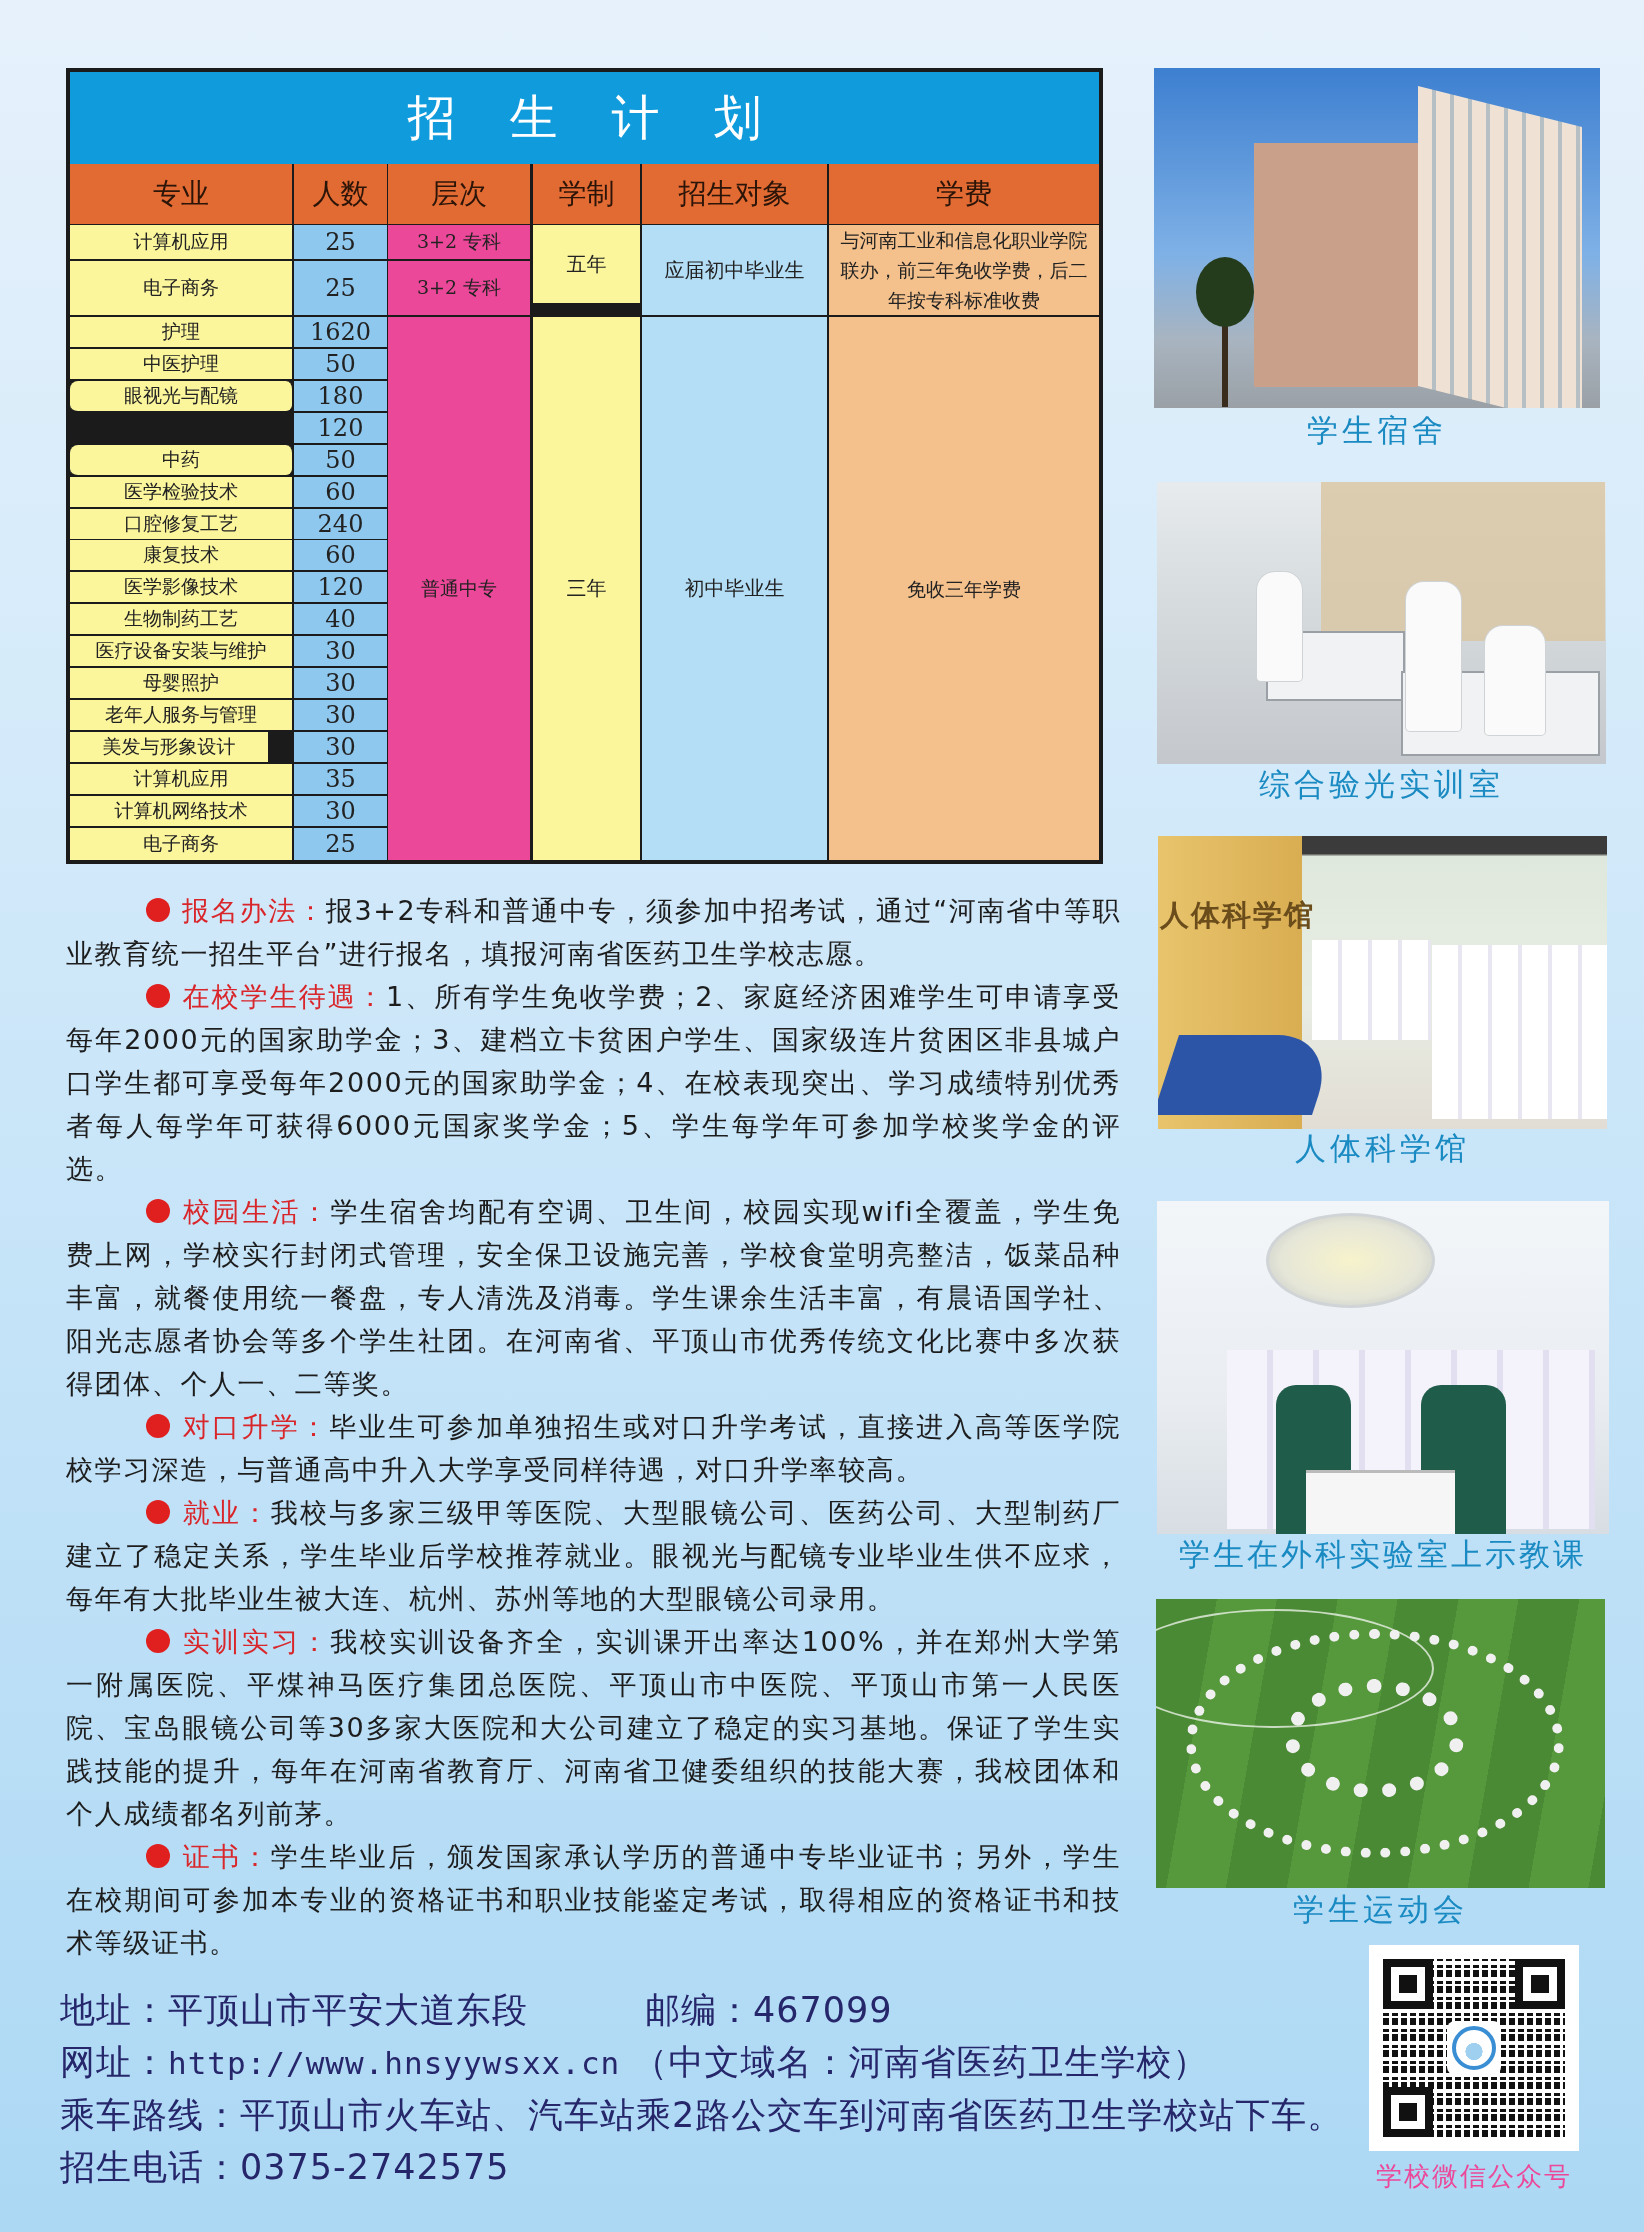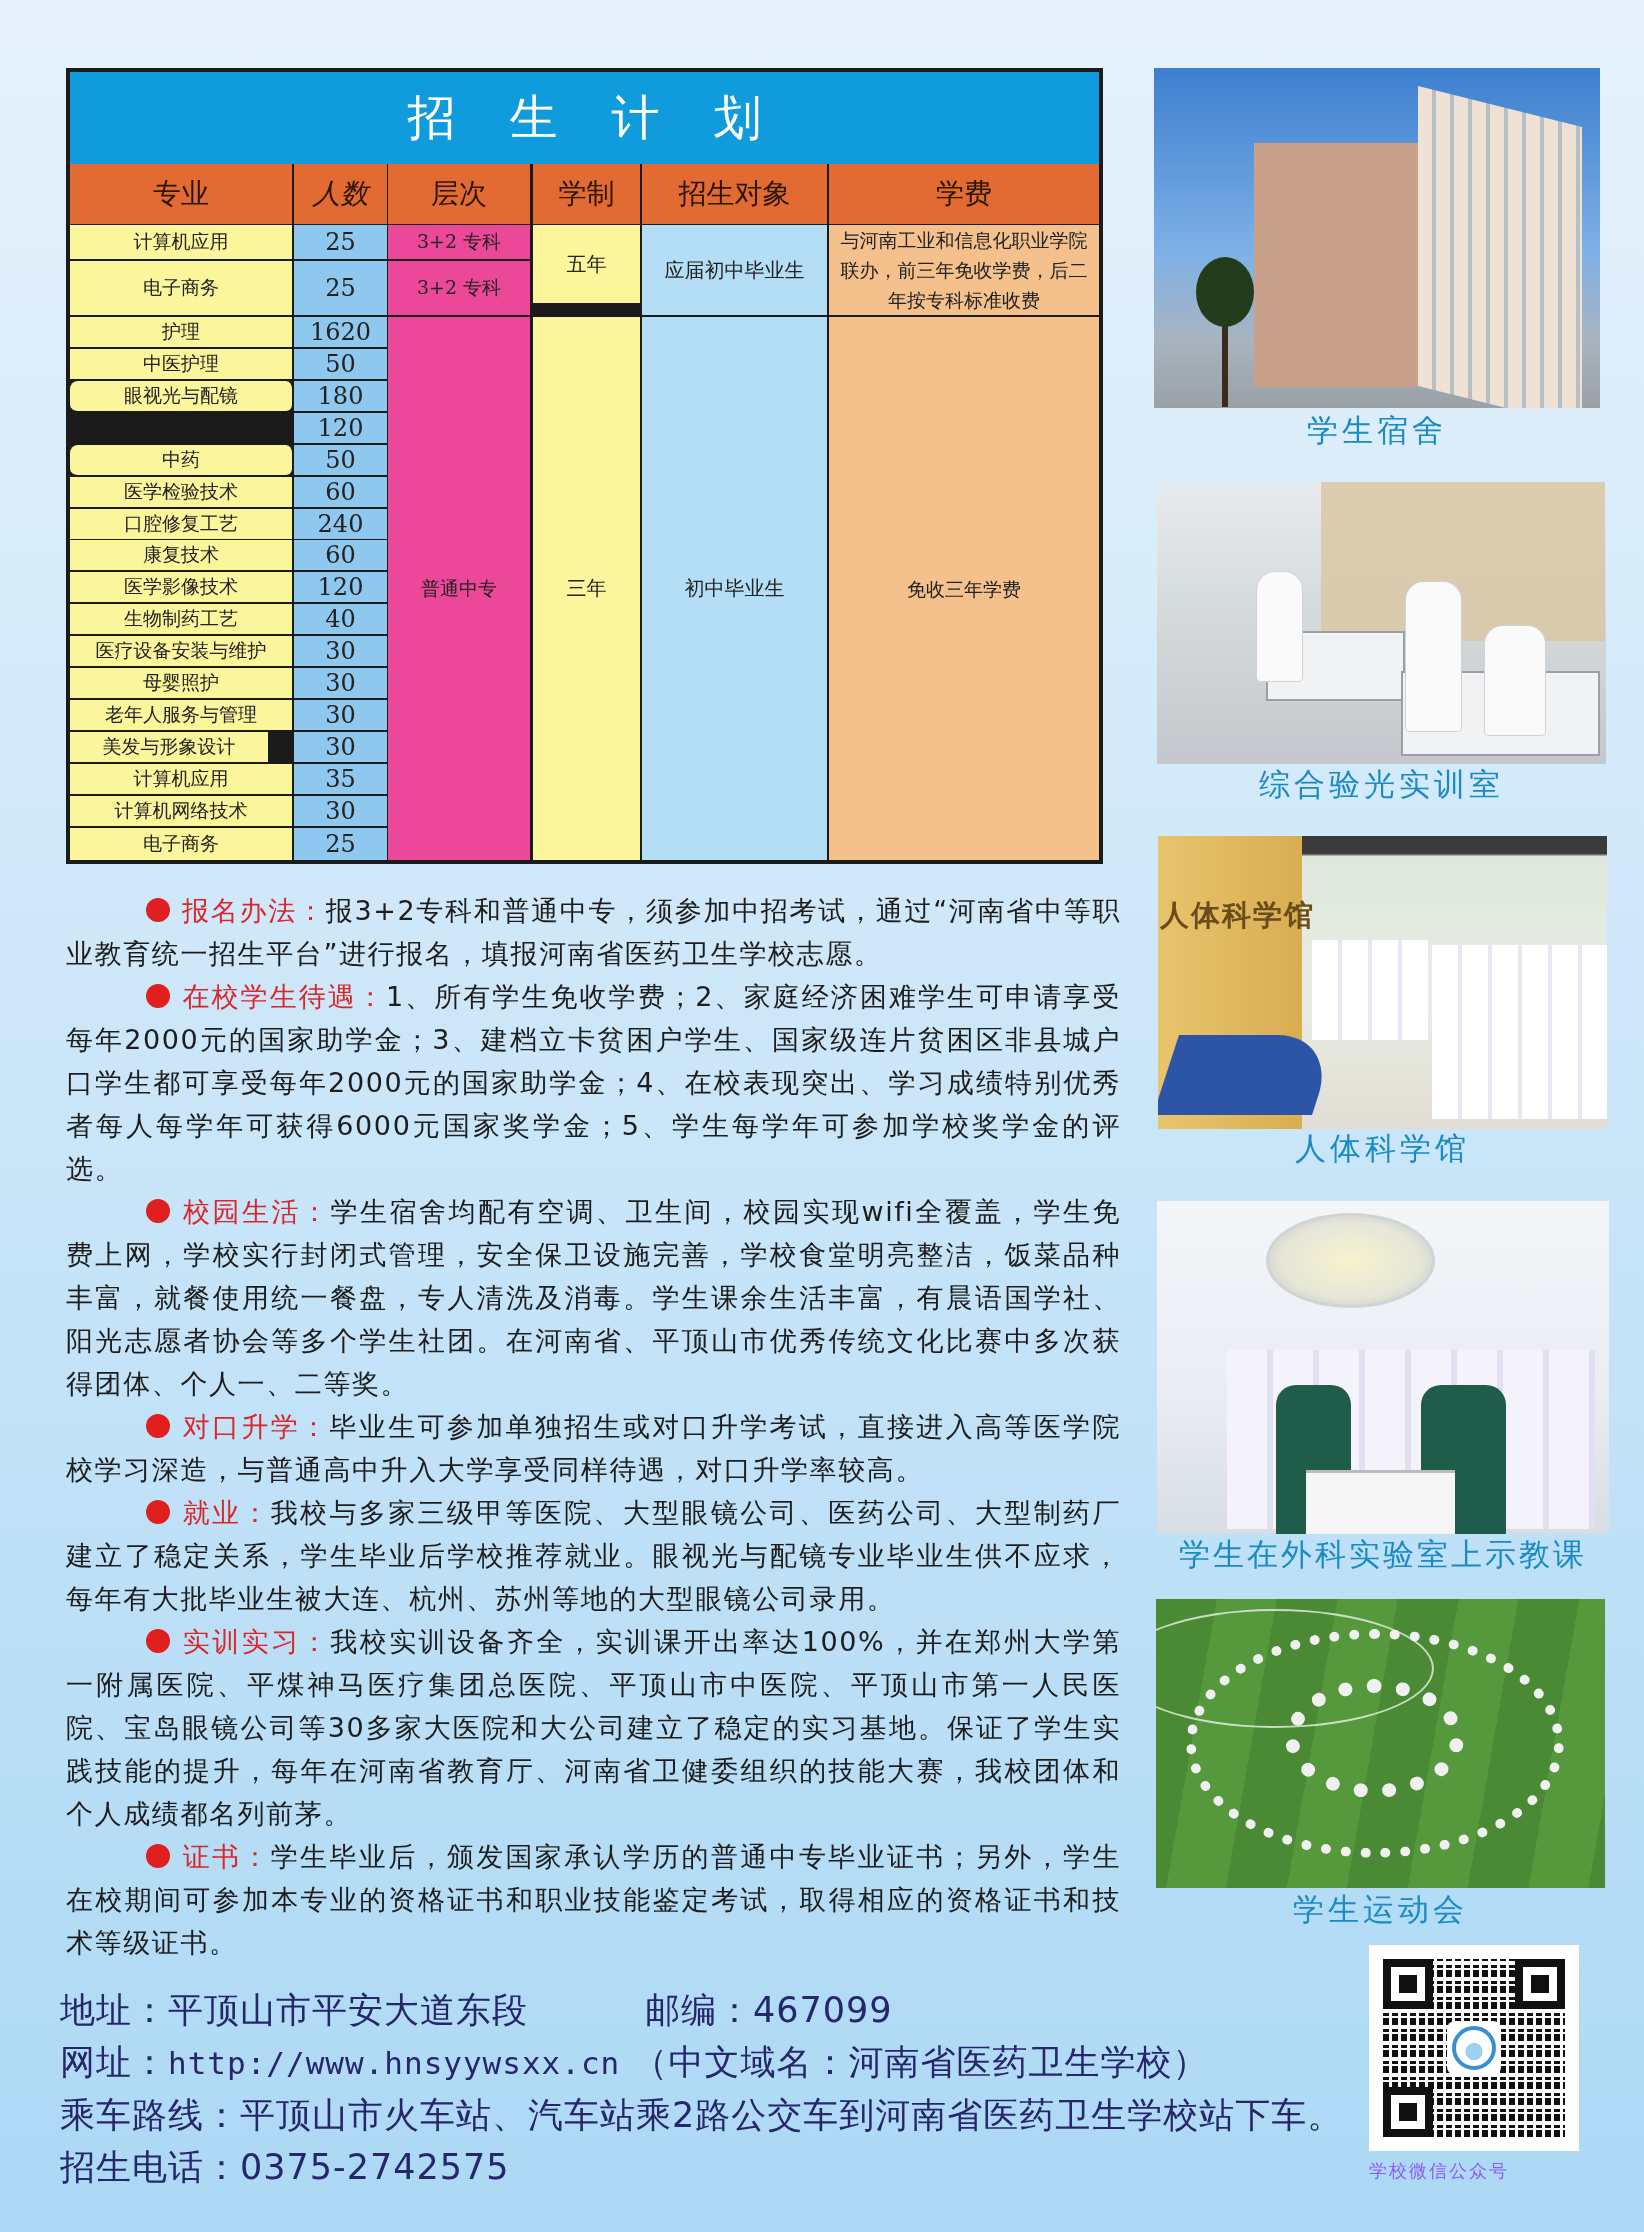--- a/index.html
+++ b/index.html
@@ -87,30 +87,30 @@
   .qr-box { position: absolute; left: 1369px; top: 1945px; width: 210px; height: 206px; background: #fff; padding: 14px; }
   .qr-grid { width: 182px; height: 178px; position: relative;
     background:
       repeating-linear-gradient(90deg, transparent 0 6px, #fff 6px 9px),
       repeating-linear-gradient(0deg, #111 0 7px, #fff 7px 9px, #111 9px 12px, #fff 12px 16px);
   }
   .qr-finder { position: absolute; width: 50px; height: 50px; border: 8px solid #111; background: #fff; }
   .qr-finder::after { content: ""; position: absolute; left: 8px; top: 8px; width: 18px; height: 18px; background: #111; }
   .qr-logo { position: absolute; left: 64px; top: 62px; width: 54px; height: 54px; background: #fff; border-radius: 8px; display: flex; align-items: center; justify-content: center; }
   .qr-logo-inner { width: 44px; height: 44px; border-radius: 50%; border: 4px solid #3a8fd4; background: radial-gradient(circle at 50% 60%, #9fd0f0 0 30%, #fff 31%); }
-  .qr-caption { position: absolute; left: 1369px; top: 2159px; width: 210px; font-size: 18px; color: #8b5cf6; letter-spacing: 2px; font-family: "DejaVu Serif", "Liberation Serif", serif; }
+  .qr-caption { position: absolute; left: 1369px; top: 2159px; width: 210px; text-align: center; font-size: 26px; color: #ec4899; letter-spacing: 2px; font-family: "DejaVu Serif", "Liberation Serif", serif; }
 </style>
 </head>
 <body>
 
 <div class="plan">
   <div class="plan-title">招生计划</div>
 
   <div class="cell hdr" style="left:0;top:92px;width:224px;height:62px;">专业</div>
-  <div class="cell hdr" style="left:224px;top:92px;width:95px;height:62px;font-style:italic;">人数</div>
+  <div class="cell hdr" style="left:224px;top:92px;width:95px;height:62px;">人数</div>
   <div class="cell hdr" style="left:318px;top:92px;width:144px;height:62px;">层次</div>
   <div class="cell hdr" style="left:463px;top:92px;width:109px;height:62px;">学制</div>
   <div class="cell hdr" style="left:572px;top:92px;width:187px;height:62px;">招生对象</div>
   <div class="cell hdr" style="left:759px;top:92px;width:270px;height:62px;border-right:none;">学费</div>
 
   <div class="cell c-major" style="left:0;top:153px;width:224px;height:36px;">计算机应用</div>
   <div class="cell c-count" style="left:224px;top:153px;width:95px;height:36px;">25</div>
   <div class="cell c-level" style="left:318px;top:153px;width:144px;height:36px;">3+2 专科</div>
   <div class="cell c-major" style="left:0;top:189px;width:224px;height:56px;">电子商务</div>
   <div class="cell c-count" style="left:224px;top:189px;width:95px;height:56px;">25</div>

